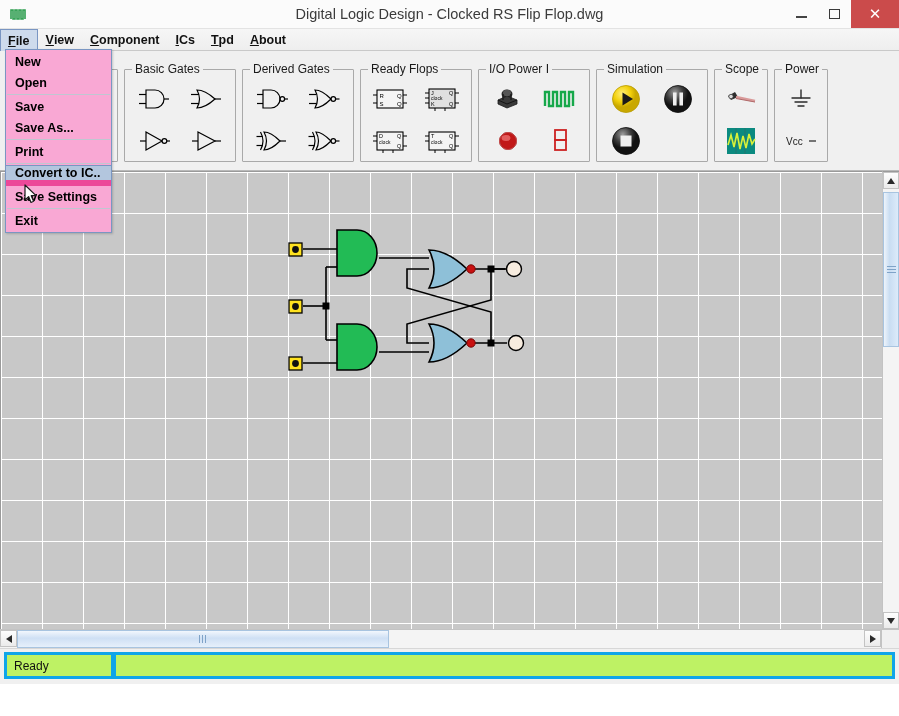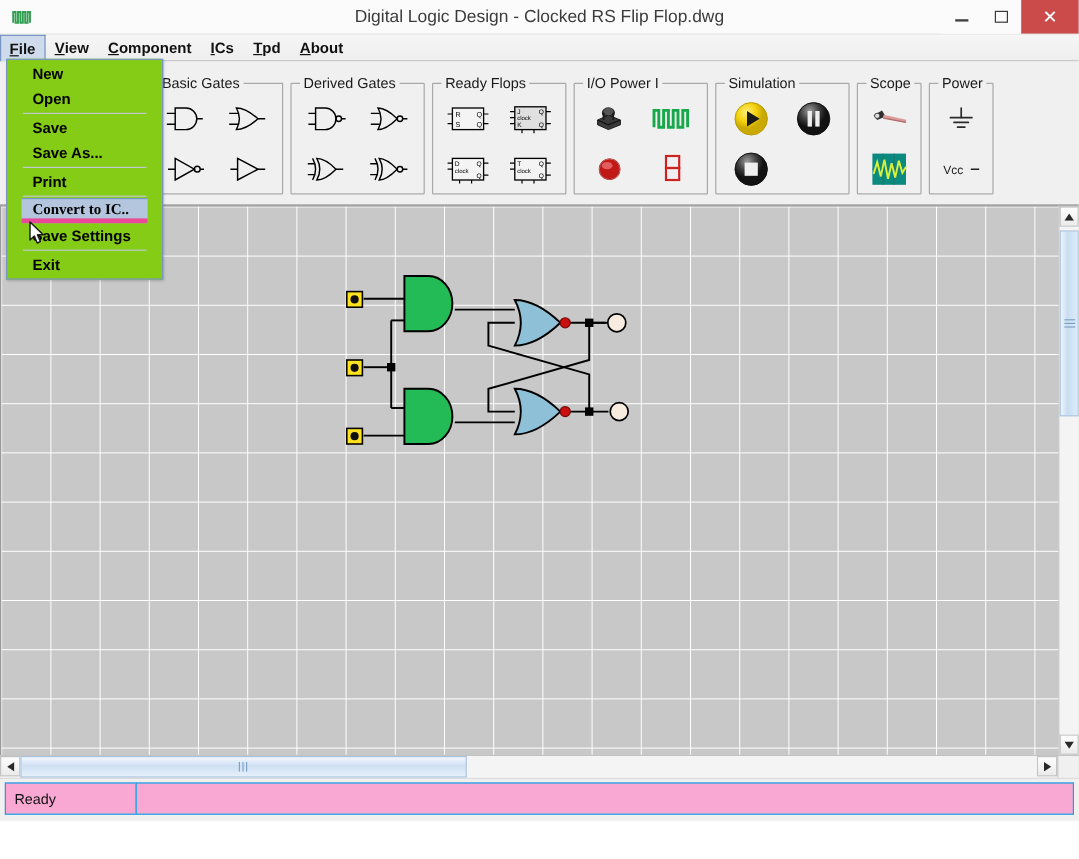--- a/index.html
+++ b/index.html
@@ -103,41 +103,40 @@
     border-top: 1px solid #7a96c2;
     margin-bottom: -1px;
     padding: 0 7px;
   }
 
   
   #file-menu {
     position: absolute;
     left: 5px; top: 49px;
     width: 105px;
-    background: #84cc16;
+    background: #f9a8d4;
     border: 1px solid #7a96c2;
     z-index: 60;
     font-size: 12.5px;
-    padding: 1px 12px;
+    padding: 1px 0;
     box-shadow: 1px 1px 2px rgba(0,0,0,0.18);
   }
   .dd-item {
     height: 21px;
     display: flex; align-items: center;
     padding-left: 9px;
     color: #000;
     font-weight: bold;
     cursor: default;
     box-sizing: border-box;
   }
   .dd-item.sel {
     background: #b3c6de;
     border-top: 1px solid #7a96c2;
-    border-bottom: 4px solid #ec4899;
-    font-family: Liberation Serif, serif;
+    border-bottom: 6px solid #ec4899;
   }
   .dd-sep {
     height: 1px;
     background: #bfc7d1;
     margin: 1px 1px;
   }
   #menu-cursor {
     position: absolute;
     left: 24px; top: 184px;
     z-index: 70;
@@ -298,22 +297,22 @@
     height: 36px;
     background: #f0f0f0;
     display: flex;
     align-items: stretch;
     padding: 3px 4px 5px 4px;
     box-sizing: border-box;
     flex: none;
     border-top: 1px solid #d7d7d7;
   }
   .status-pane {
-    border: 1px solid #0ea5e9;
-    background: #f9a8d4;
+    border: 3px solid #0ea5e9;
+    background: #bef264;
     display: flex; align-items: center;
     padding: 0 7px;
     font-size: 12px;
     color: #111;
     box-sizing: border-box;
   }
   #status-ready { width: 110px; flex: none; }
   #status-middle { flex: 1; margin-left: -1px; }
   #status-coords { width: 108px; flex: none; margin-left: -1px; }
 </style>

